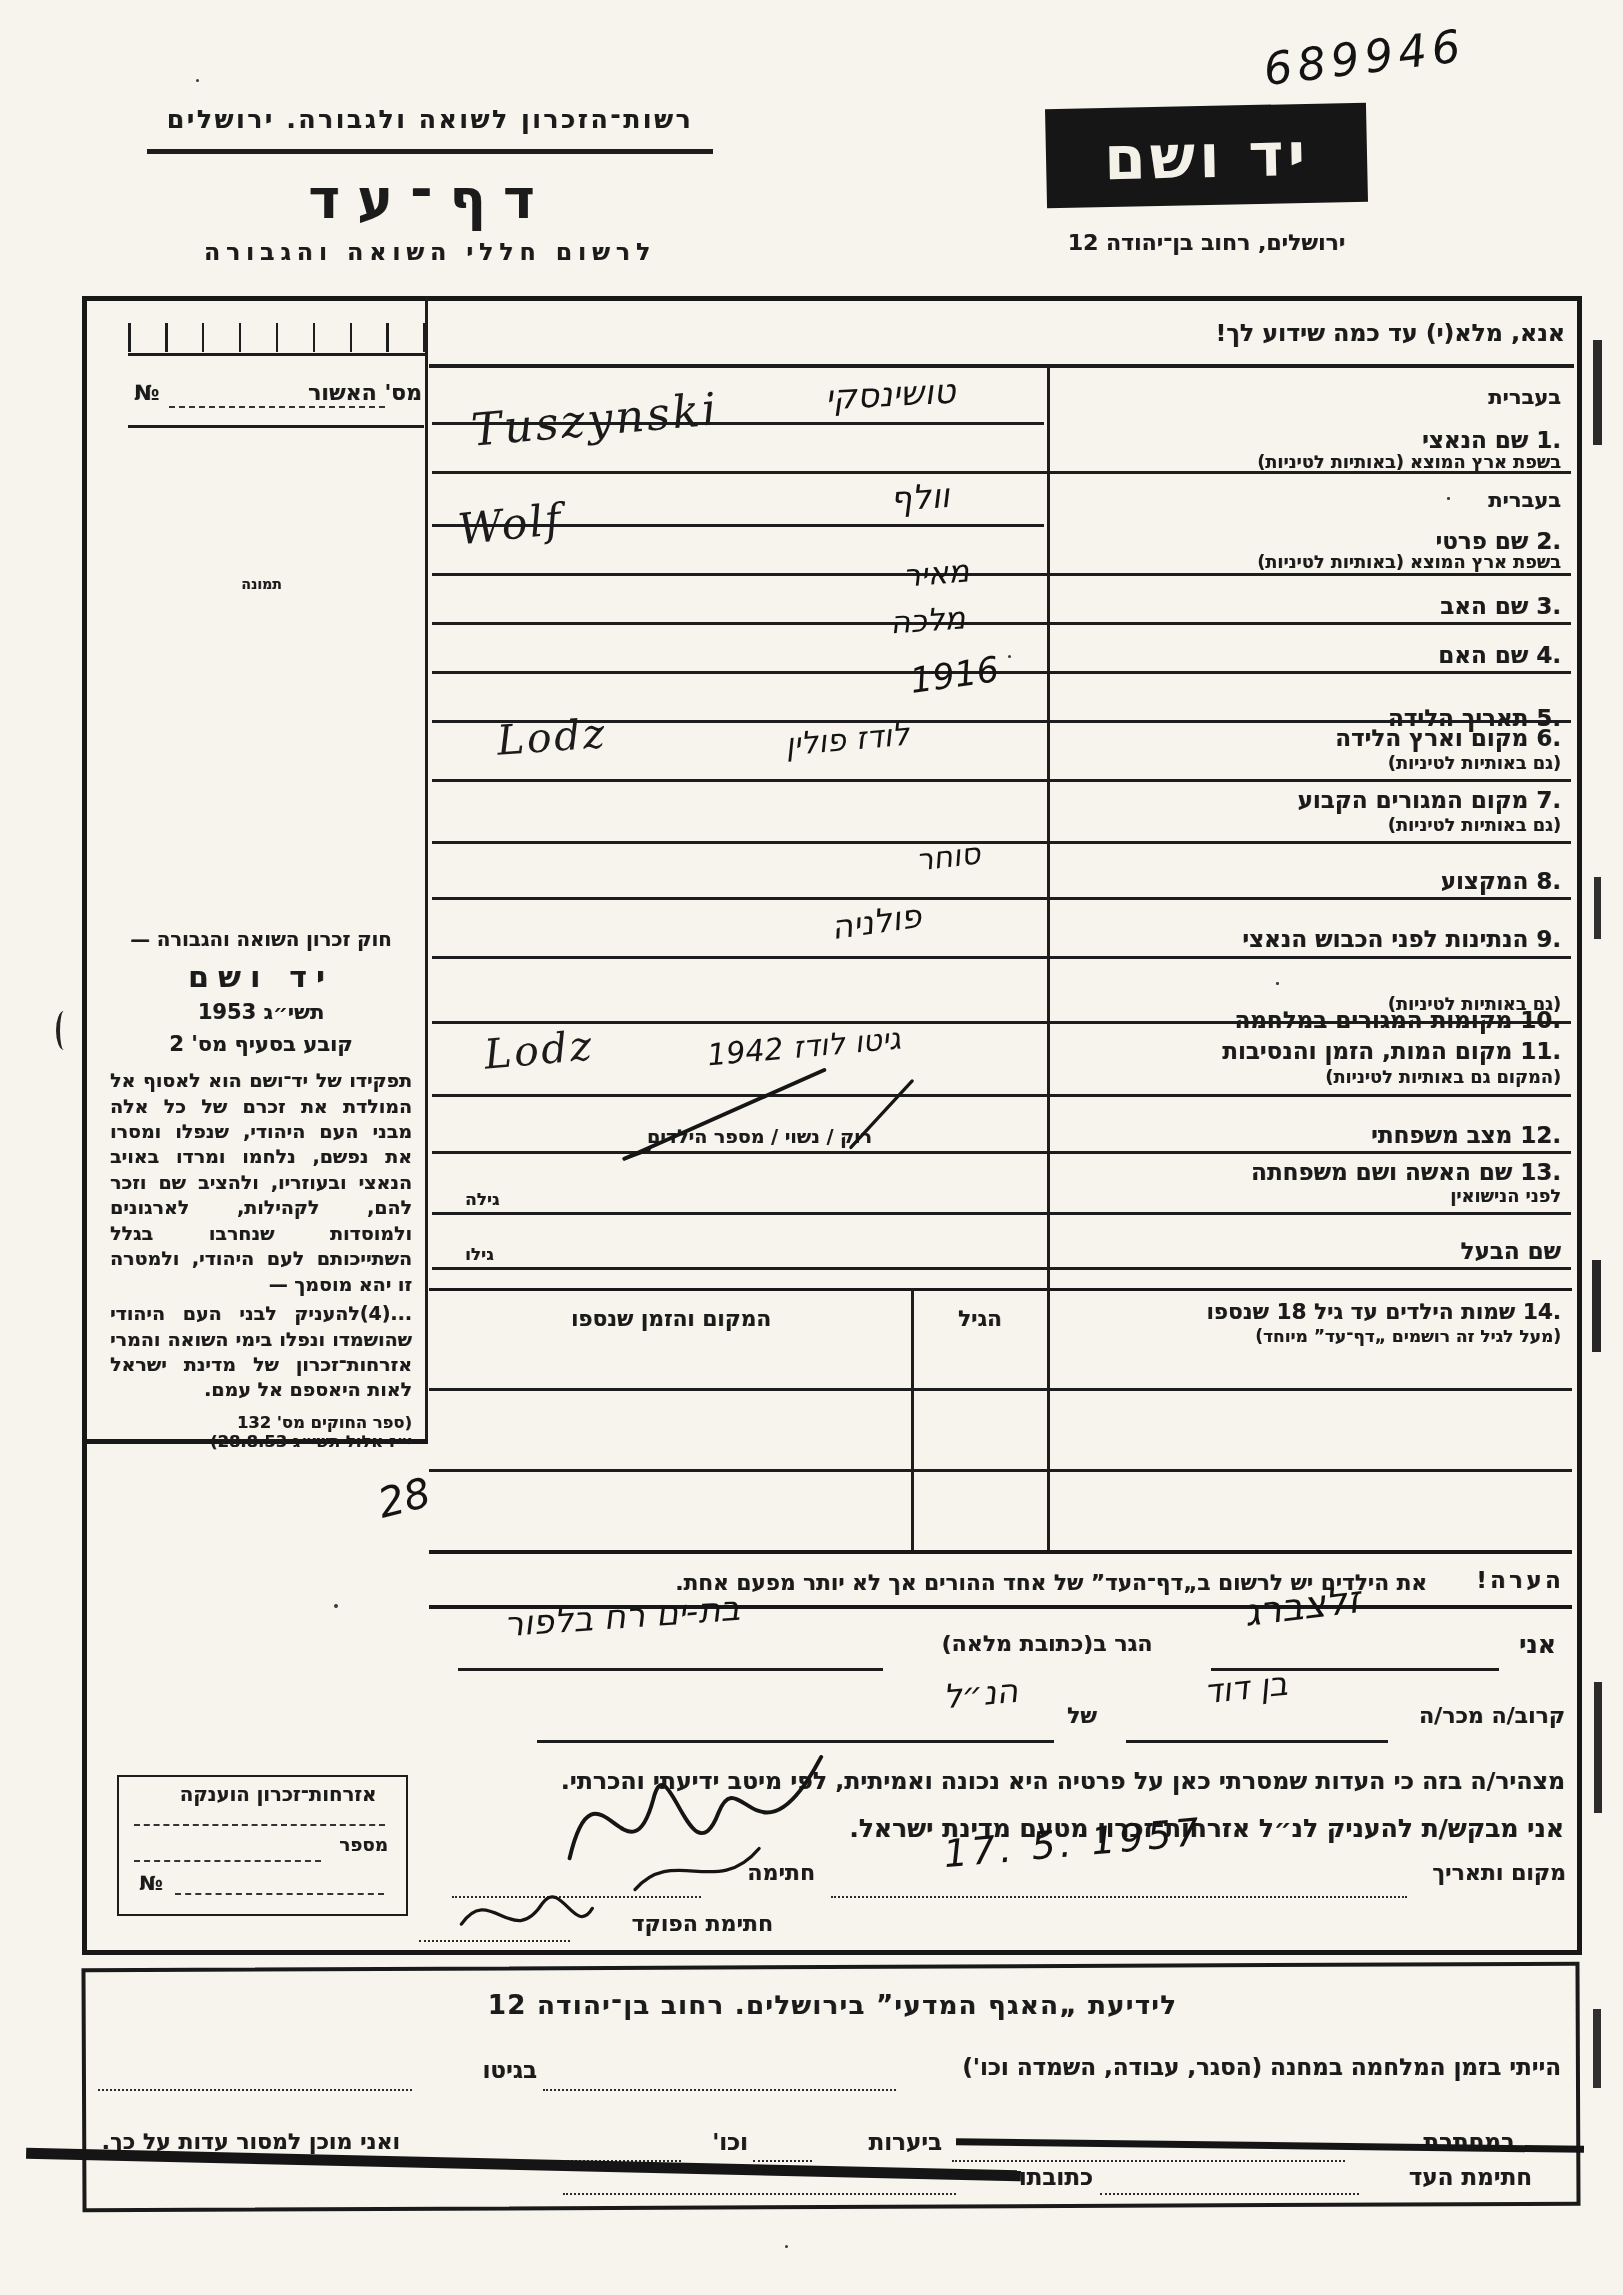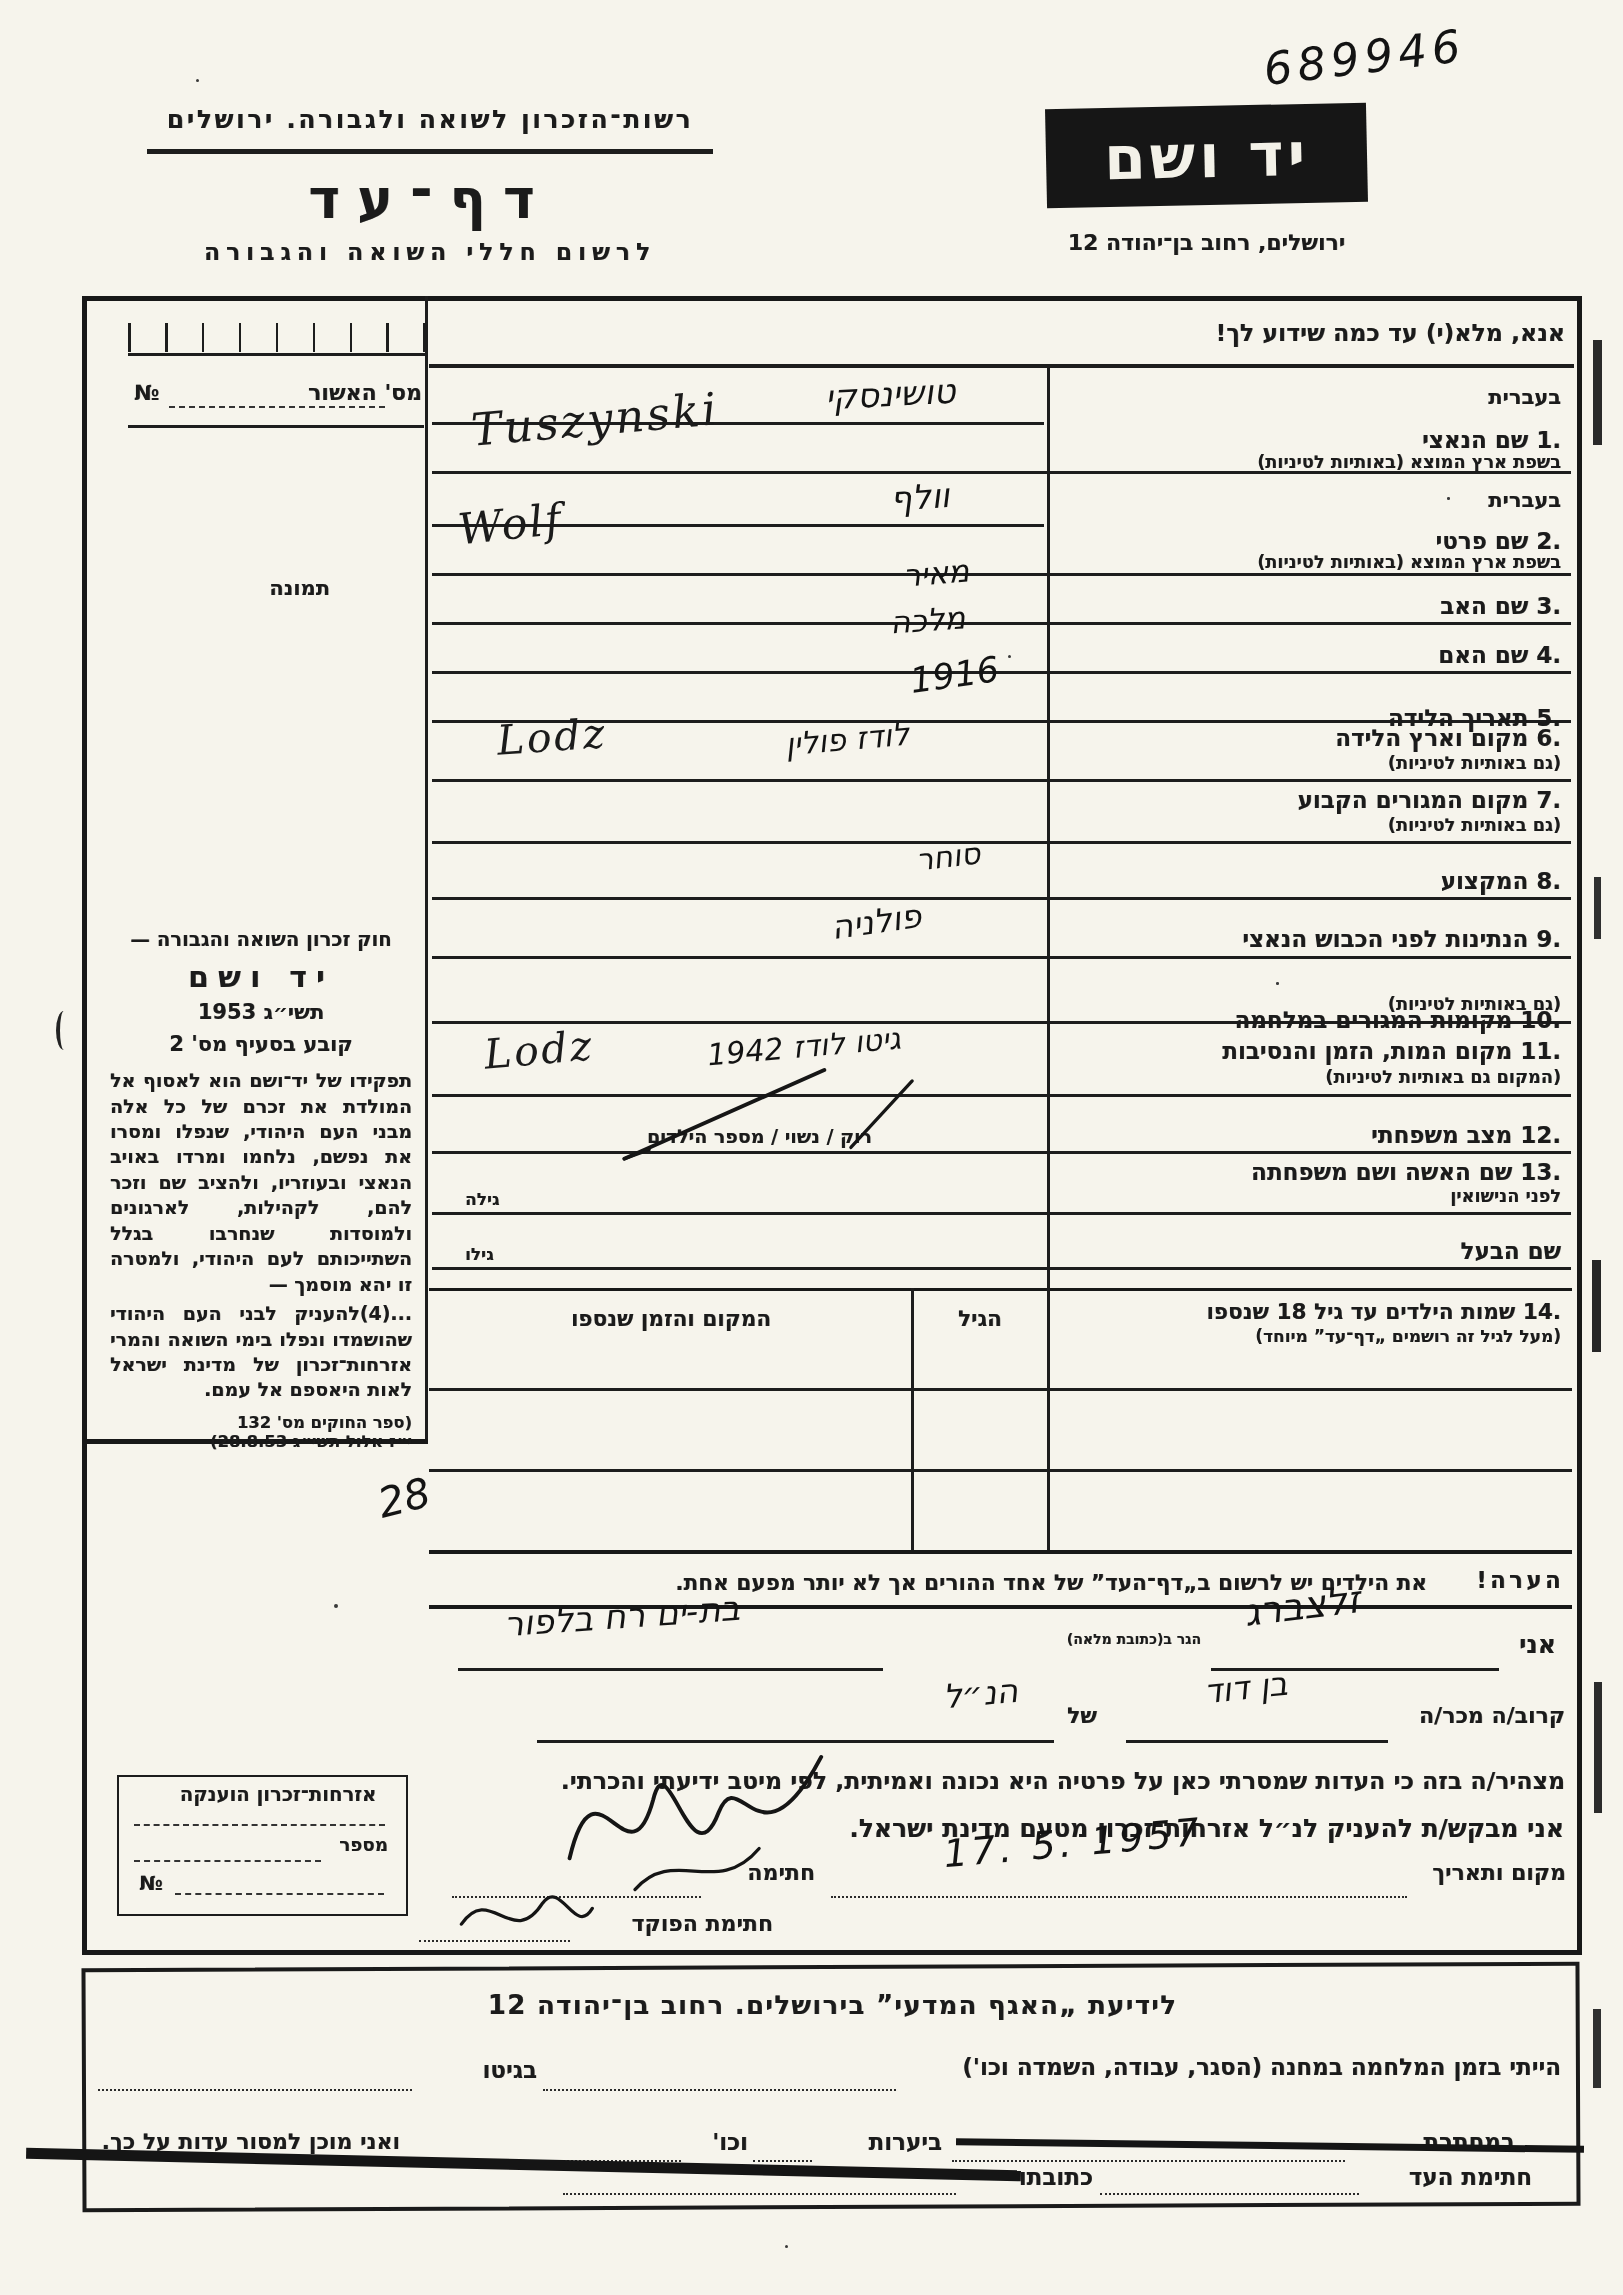--- a/index.html
+++ b/index.html
@@ -60,21 +60,21 @@
       <span class="tick"></span>
       <span class="tick"></span>
   </div>
   <div class="abs line" style="left:128px;top:353px;width:298px;"></div>
 
   <div class="abs p" style="left:134px;top:381px;font-size:21px;">№</div>
   <div class="abs dash" style="left:169px;top:406px;width:216px;"></div>
   <div class="abs p rt" style="left:275px;top:380px;width:147px;font-size:22px;">מס' האשור</div>
   <div class="abs line" style="left:128px;top:425px;width:296px;"></div>
 
-  <div class="abs p ctr" style="left:193px;top:576px;width:137px;font-size:21px;text-align:right;">תמונה</div>
+  <div class="abs p ctr" style="left:193px;top:576px;width:137px;font-size:14px;">תמונה</div>
 
   <div class="abs" style="left:110px;top:928px;width:302px;direction:rtl;">
     <div class="p ctr" style="font-size:19.6px;">חוק זכרון השואה והגבורה —</div>
     <div class="p ctr" style="font-size:30px;letter-spacing:9.2px;margin-top:7.9px;">יד ושם</div>
     <div class="p ctr" style="font-size:21px;margin-top:6.5px;">תשי״ג 1953</div>
     <div class="p ctr" style="font-size:21px;margin-top:7.9px;">קובע בסעיף מס' 2</div>
     <div class="p jus" style="font-size:19px;line-height:1.34;margin-top:11.8px;">תפקידו של יד־ושם הוא לאסוף אל המולדת את זכרם של כל אלה מבני העם היהודי, שנפלו ומסרו את נפשם, נלחמו ומרדו באויב הנאצי ובעוזריו, ולהציב שם וזכר להם, לקהילות, לארגונים ולמוסדות שנחרבו בגלל השתייכותם לעם היהודי, ולמטרה זו יהא מוסמך —</div>
     <div class="p jus" style="font-size:19px;line-height:1.34;margin-top:3.9px;">...(4)להעניק לבני העם היהודי שהושמדו ונפלו בימי השואה והמרי אזרחות־זכרון של מדינת ישראל לאות היאספם אל עמם.</div>
     <div class="p rt" style="font-size:16.4px;margin-top:10.5px;">(ספר החוקים מס' 132</div>
     <div class="p rt" style="font-size:16.4px;">י״ז אלול תשי״ג 28.8.53)</div>
@@ -183,21 +183,21 @@
     <path d="M320,6 L14,142" stroke="#161616" stroke-width="6" fill="none" stroke-linecap="round"></path>
     <path d="M14,142 L52,128" stroke="#161616" stroke-width="5" fill="none" stroke-linecap="round"></path>
   </svg>
   <svg class="abs" style="left:844px;top:1077px;" width="79" height="75" viewBox="0 0 120 115">
     <path d="M104,6 L10,108" stroke="#161616" stroke-width="5" fill="none" stroke-linecap="round"></path>
   </svg>
 
   <div class="abs p" style="left:1519px;top:1630px;font-size:25px;">אני</div>
   <div class="abs hand" style="left:1244px;top:1584px;font-size:38px;transform:rotate(-7deg);">זלצברג</div>
   <div class="abs line" style="left:1211px;top:1668px;width:288px;"></div>
-  <div class="abs p rt" style="left:893px;top:1631px;width:308px;font-size:14px;">הגר ב(כתובת מלאה)</div>
+  <div class="abs p rt" style="left:893px;top:1631px;width:308px;font-size:22px;text-align:center;">הגר ב(כתובת מלאה)</div>
   <div class="abs hand" style="left:504px;top:1596px;font-size:34px;transform:rotate(-4deg);">בת-ים רח בלפור</div>
   <div class="abs line" style="left:458px;top:1668px;width:425px;"></div>
 
   <div class="abs p rt" style="left:1394px;top:1703px;width:171px;font-size:22px;">קרוב/ה מכר/ה</div>
   <div class="abs hand" style="left:1204px;top:1668px;font-size:33px;transform:rotate(-6deg);">בן דוד</div>
   <div class="abs line" style="left:1126px;top:1740px;width:262px;"></div>
   <div class="abs p" style="left:1067px;top:1703px;font-size:22px;">של</div>
   <div class="abs hand" style="left:943px;top:1674px;font-size:33px;transform:rotate(-5deg);">הנ״ל</div>
   <div class="abs line" style="left:537px;top:1740px;width:517px;"></div>
 

